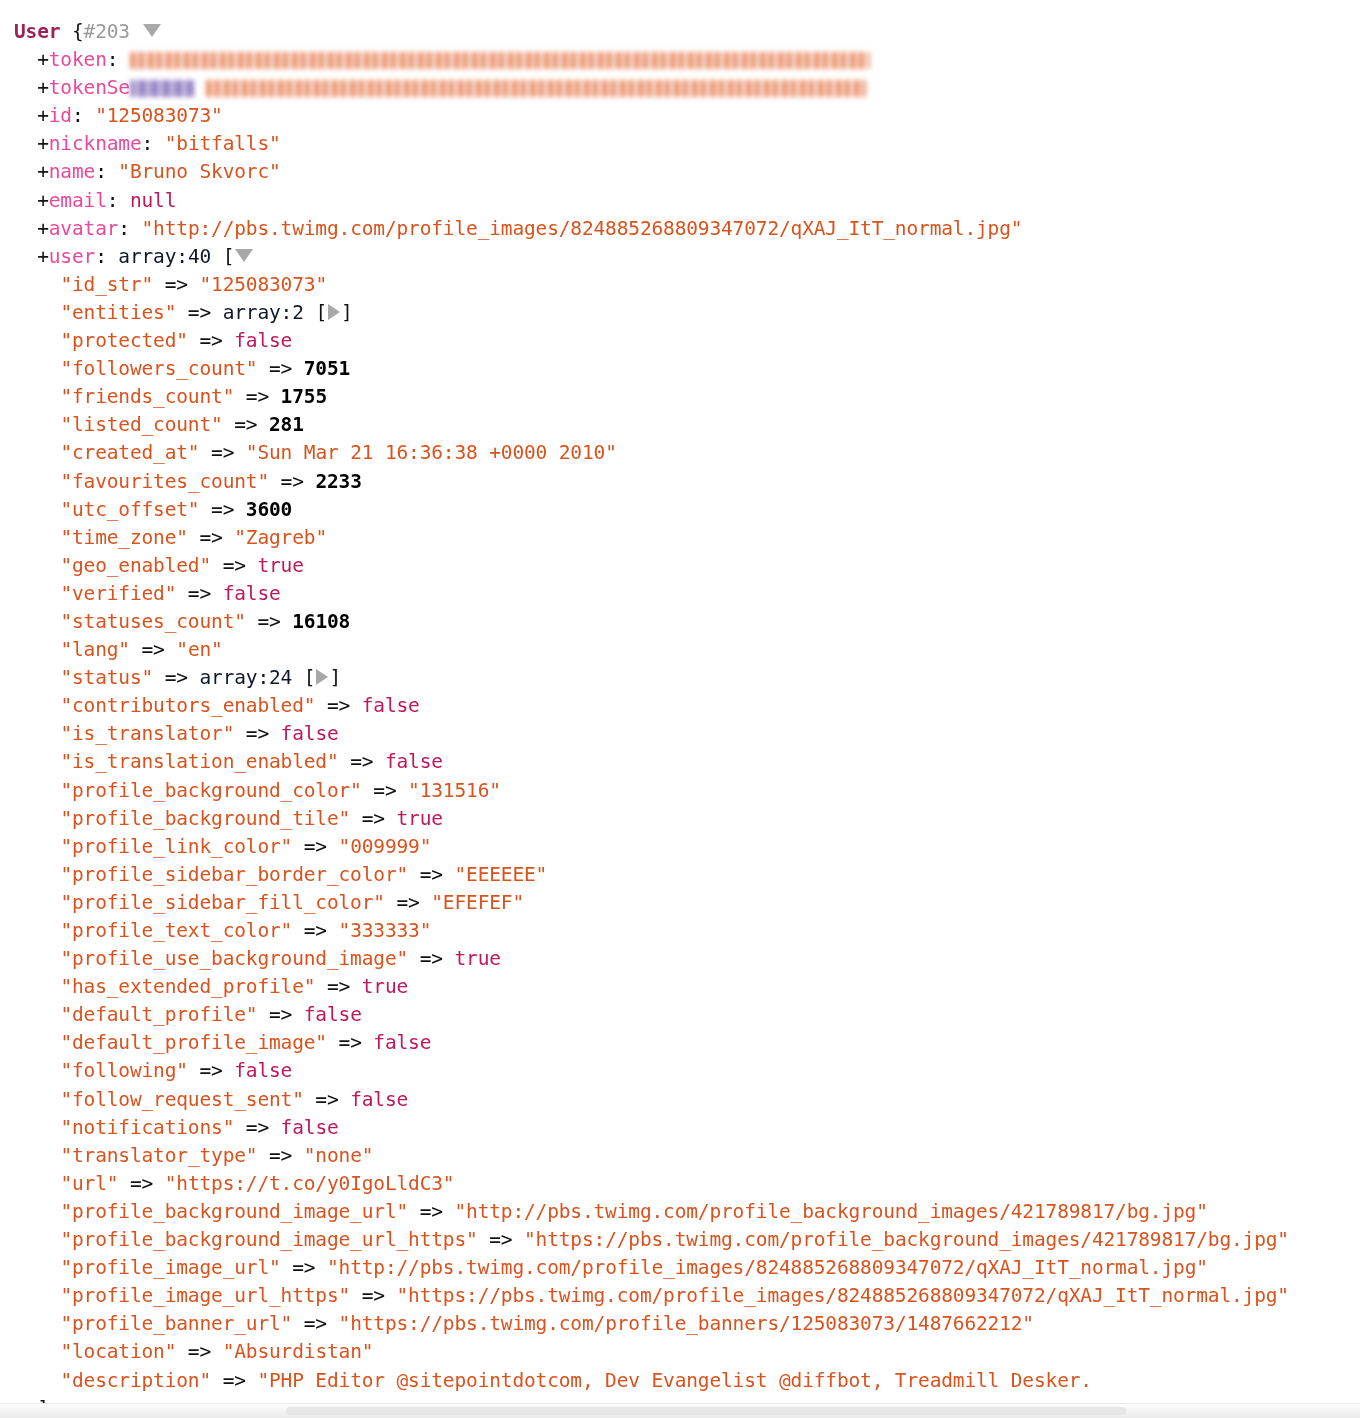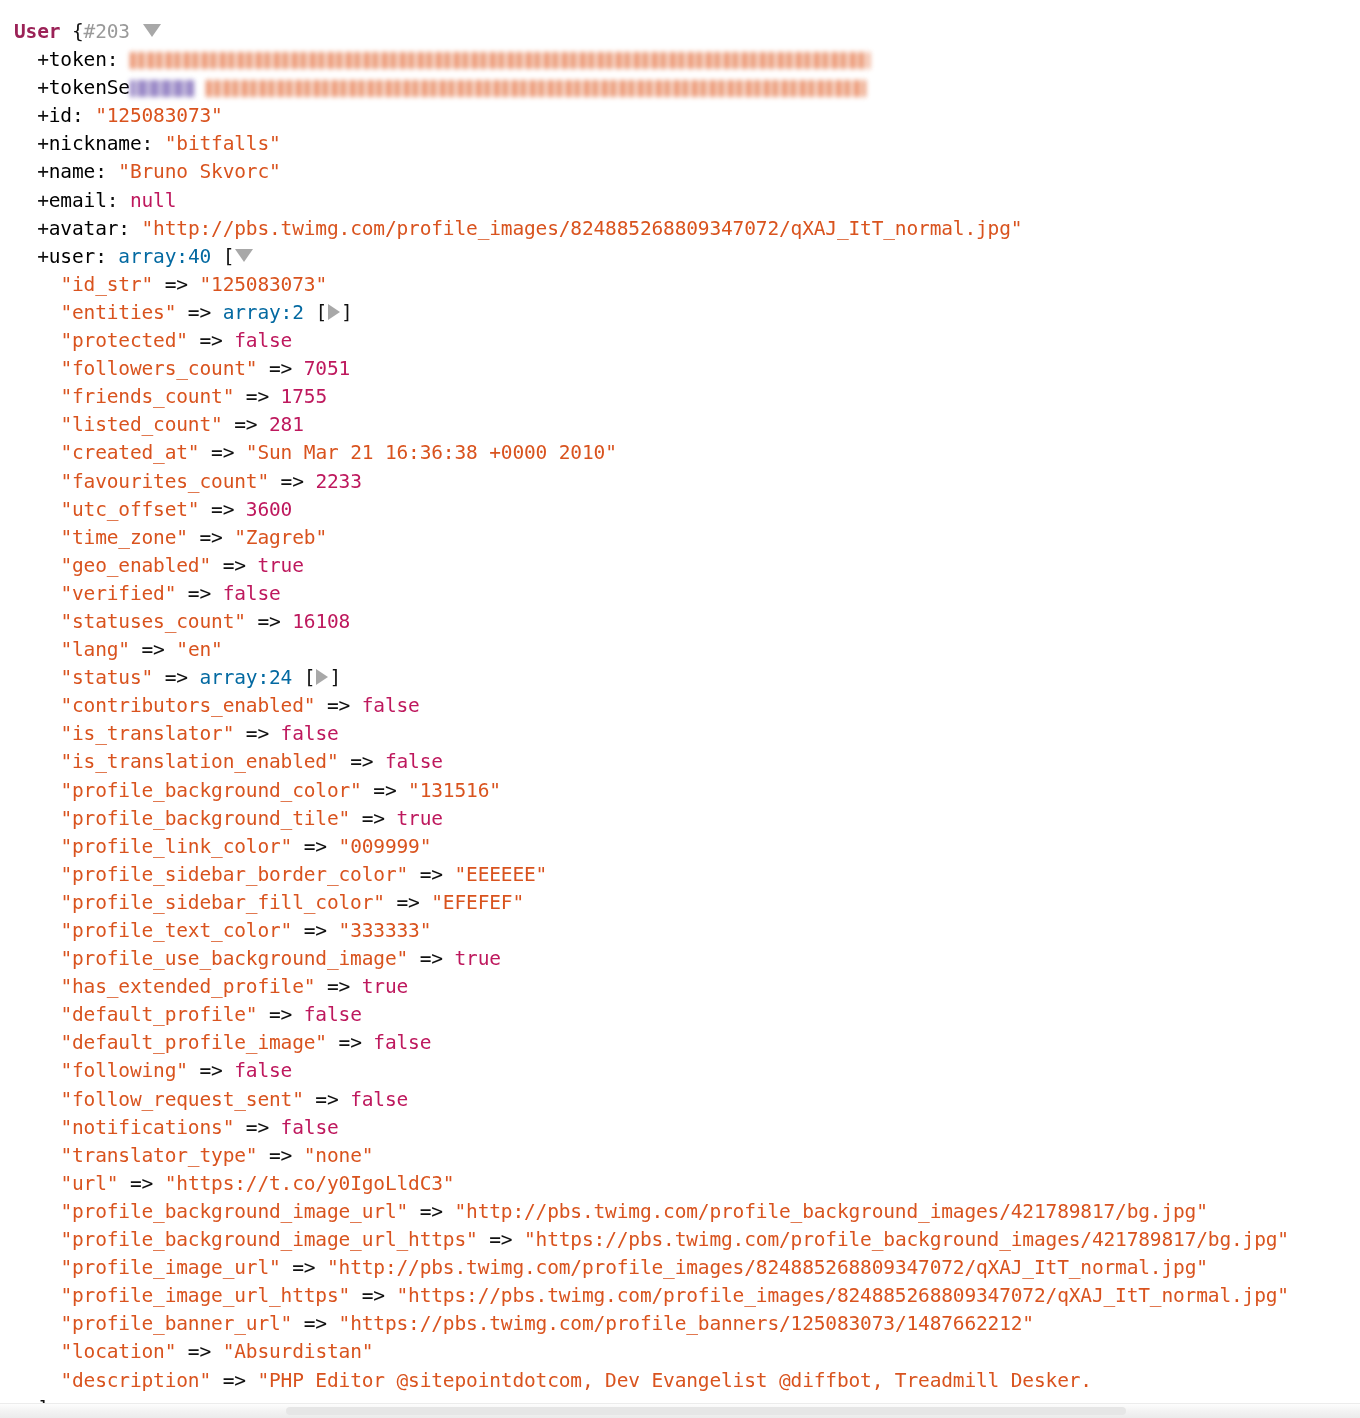--- a/index.html
+++ b/index.html
@@ -37,26 +37,26 @@
     color: #111111;
     -webkit-font-smoothing: antialiased;
   }
 
   .line { display: block; height: 28.1px; }
 
   
   .cls      { color: #9b2257; font-weight: bold; }          
   .punct    { color: #111111; }                              
   .objid    { color: #9a9a9a; }                              
-  .prop     { color: #000000; }                              
+  .prop     { color: #ec4899; }                              
   .key      { color: #d9531e; }                              
   .str      { color: #d9531e; }                              
-  .num      { color: #be185d; }                              
+  .num      { color: #000000; font-weight: bold; }                              
   .const    { color: #be185d; }                              
-  .arr      { color: #0369a1; margin-top: 11px; }                              
+  .arr      { color: #0f172a; margin-top: 11px; }                              
   .plus     { color: #111111; }
 
   
   .redacted {
     display: inline-block;
     vertical-align: -3px;
     height: 17px;
     border-radius: 1px;
     filter: blur(2.6px);
     opacity: .72;

